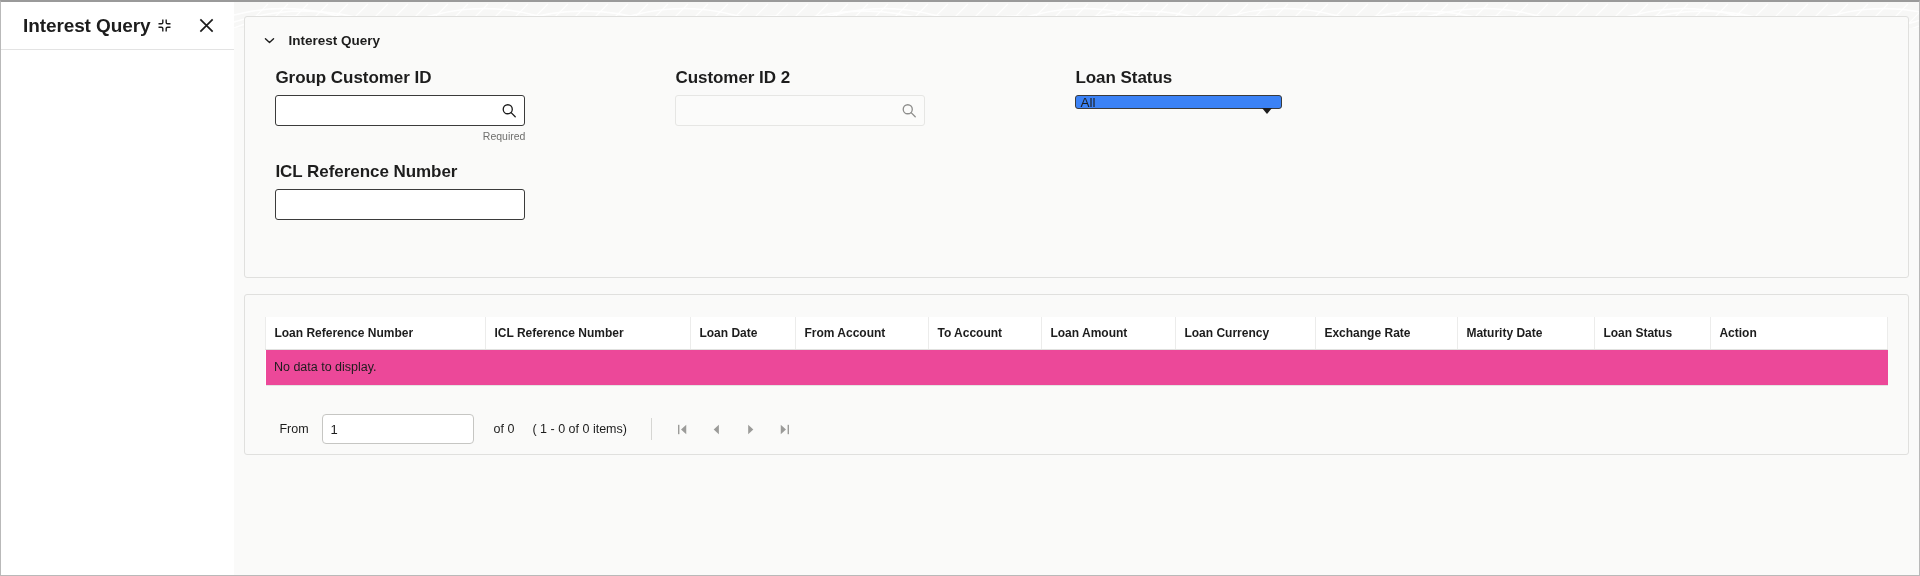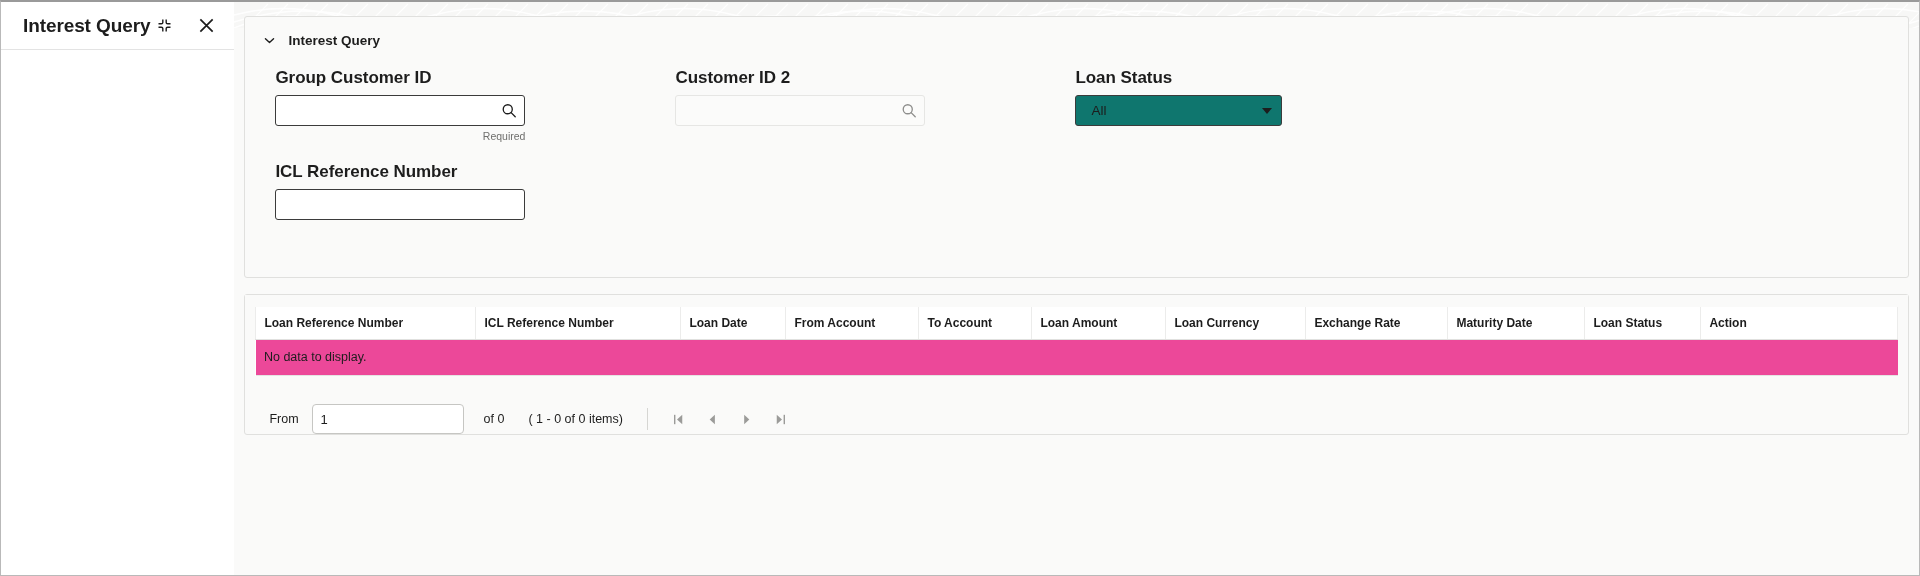--- a/index.html
+++ b/index.html
@@ -83,21 +83,21 @@
     position: relative;
     z-index: 2;
   }
   .panel-query {
     margin: 14px 0 0 0;
     padding: 0 0 14px 0;
     min-height: 262px;
   }
   .panel-results {
     margin: 16px 0 0 0;
-    padding: 0;
+    padding: 10px;
   }
 
   .section-header {
     display: flex;
     align-items: center;
     gap: 12px;
     padding: 16px 0 6px 17px;
     cursor: pointer;
   }
   .section-header .chev {
@@ -173,29 +173,29 @@
     margin-top: 4px;
   }
 
   .sel-wrap {
     position: relative;
     width: 207px;
     height: 31px;
   }
   .sel {
     width: 100%;
-    height: 31px;
+    height: 14px;
     border: 1px solid #3b3b3b;
     border-radius: 3px;
-    background: #0f766e;
+    background: #3b82f6;
     font-size: 13.5px;
     color: #1d1d1d;
     display: flex;
     align-items: center;
-    padding: 0 28px 0 15px;
+    padding: 0 28px 0 4px;
     cursor: pointer;
   }
   .caret {
     position: absolute;
     right: 10px;
     top: 50%;
     transform: translateY(-50%);
     width: 0; height: 0;
     border-left: 5.5px solid transparent;
     border-right: 5.5px solid transparent;
@@ -294,21 +294,21 @@
     outline: none;
   }
   .pg-of {
     font-size: 12.5px;
     color: #1d1d1d;
     margin-left: 20px;
   }
   .pg-count {
     font-size: 12.5px;
     color: #1d1d1d;
-    margin-left: 24px;
+    margin-left: 18px;
   }
   .pg-sep {
     width: 1px;
     height: 22px;
     background: #d6d6d3;
     margin: 0 18px 0 24px;
   }
   .pg-btn {
     width: 26px;
     height: 26px;

